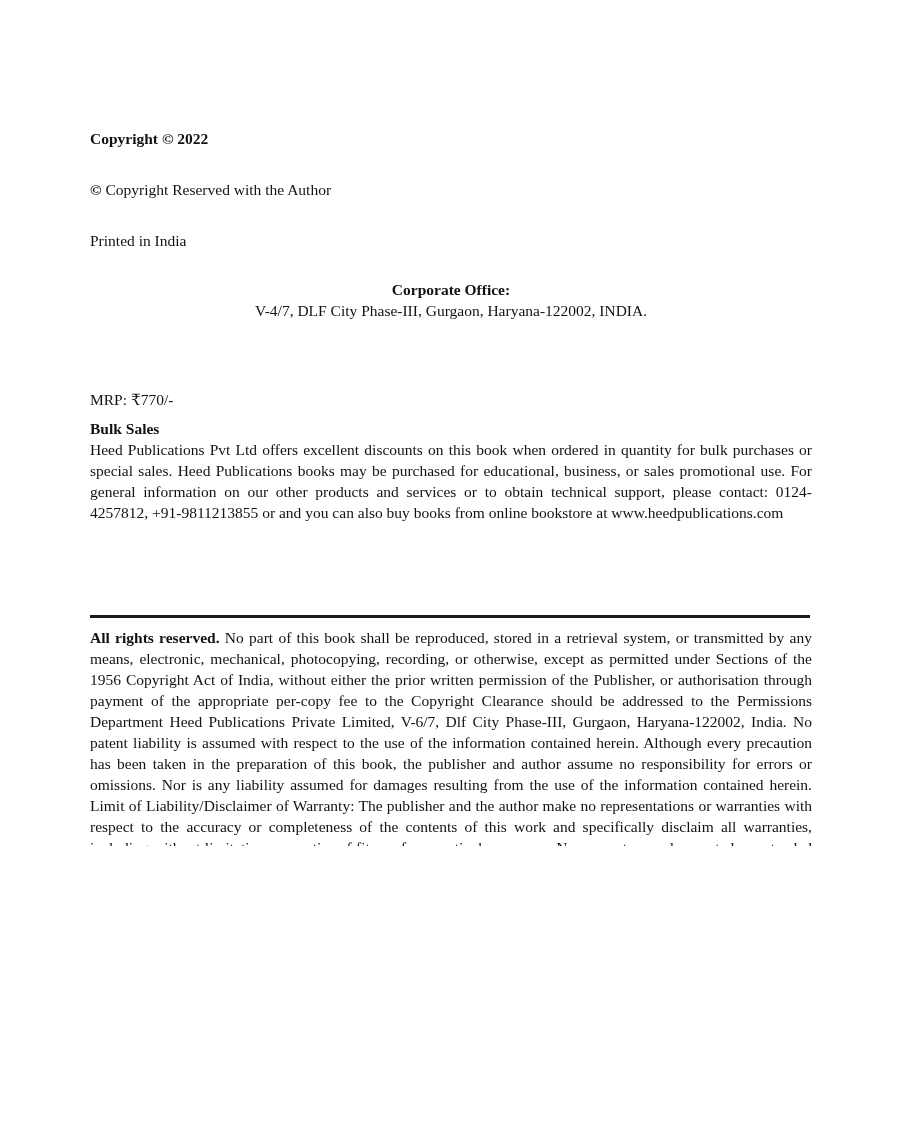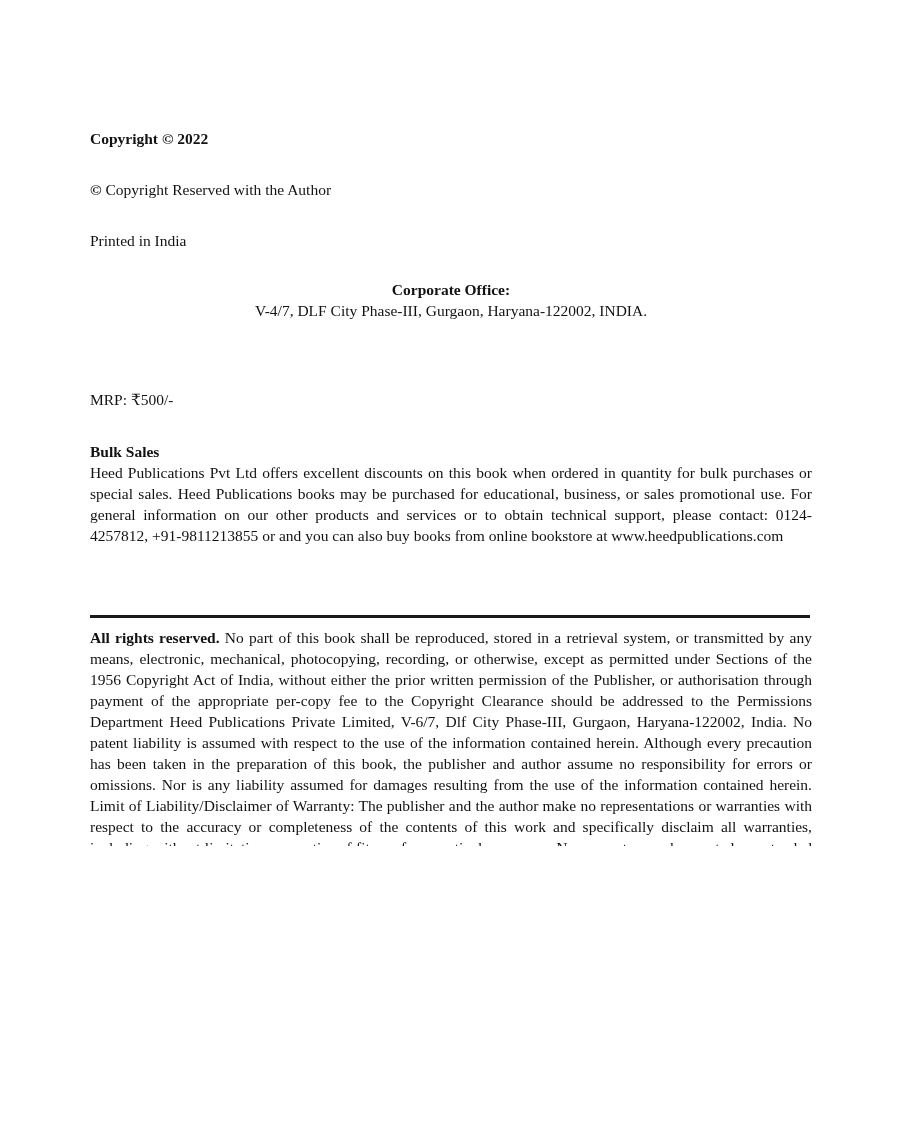--- a/index.html
+++ b/index.html
@@ -44,23 +44,23 @@
     <span class="bold">©</span><span> Copyright Reserved with the Author</span>
   </div>
 
   <div class="content-block" style="top:230px;">Printed in India</div>
 
   <div class="content-block" style="top:280px;text-align:center;">
     <div class="bold addr-line">Corporate Office:</div>
     <div class="addr-line">V-4/7, DLF City Phase-III,  Gurgaon, Haryana-122002,  INDIA.</div>
   </div>
 
-  <div class="content-block" style="top:389px;">MRP: ₹500/-</div>
+  <div class="content-block" style="top:389px;">MRP: ₹770/-</div>
 
-  <div class="content-block" style="top:441px;">
+  <div class="content-block" style="top:418px;">
     <div class="bold">Bulk Sales</div>
     <div class="para">Heed Publications Pvt Ltd offers excellent discounts on this book when ordered in quantity for bulk purchases or special sales. Heed Publications books may be purchased for educational, business, or sales promotional use. For general information on our other products and services or to obtain technical support, please contact: 0124-4257812, +91-9811213855 or and you can also buy books from online bookstore at www.heedpublications.com</div>
   </div>
 
   <hr class="rule">
 
   <div class="content-block para" style="top:627px;">
     <span class="bold">All rights reserved.</span><span> No part of this book shall be reproduced, stored in a retrieval system, or transmitted by any means, electronic, mechanical, photocopying, recording, or otherwise, except as permitted under Sections of the 1956 Copyright Act of India, without either the prior written permission of the Publisher, or authorisation through payment of the appropriate per-copy fee to the Copyright Clearance should be addressed to the Permissions Department Heed Publications Private Limited, V-6/7, Dlf City Phase-III, Gurgaon, Haryana-122002, India. No patent liability is assumed with respect to the use of the information contained herein. Although every precaution has been taken in the preparation of this book, the publisher and author assume no responsibility for errors or omissions. Nor is any liability assumed for damages resulting from the use of the information contained herein. Limit of  Liability/Disclaimer of Warranty: The publisher and the author make no representations or warranties with respect to the accuracy or completeness of the contents of this work and specifically disclaim all warranties, including without limitation warranties of fitness for a particular purpose. No warranty may be created or extended by sales or promotional materials. The advice and strategies contained herein may not be suitable for every situation. This work is sold with the understanding that the publisher is not engaged in rendering legal, accounting, or other professional services. If professional assistance is required, the services of a competent professional person should be sought. Neither the publisher nor the author shall be liable for damages arising herefrom. The fact that an organization or Web site is referred to in this work as a citation and/or a potential source of further information does not mean that the author or the publisher endorses the information the organization or Web site may provide or recommendations it may make. Further, readers should be aware that Internet Web sites listed in this work may have changed or disappeared between when this work was written and when it is read.</span>
   </div>
 

